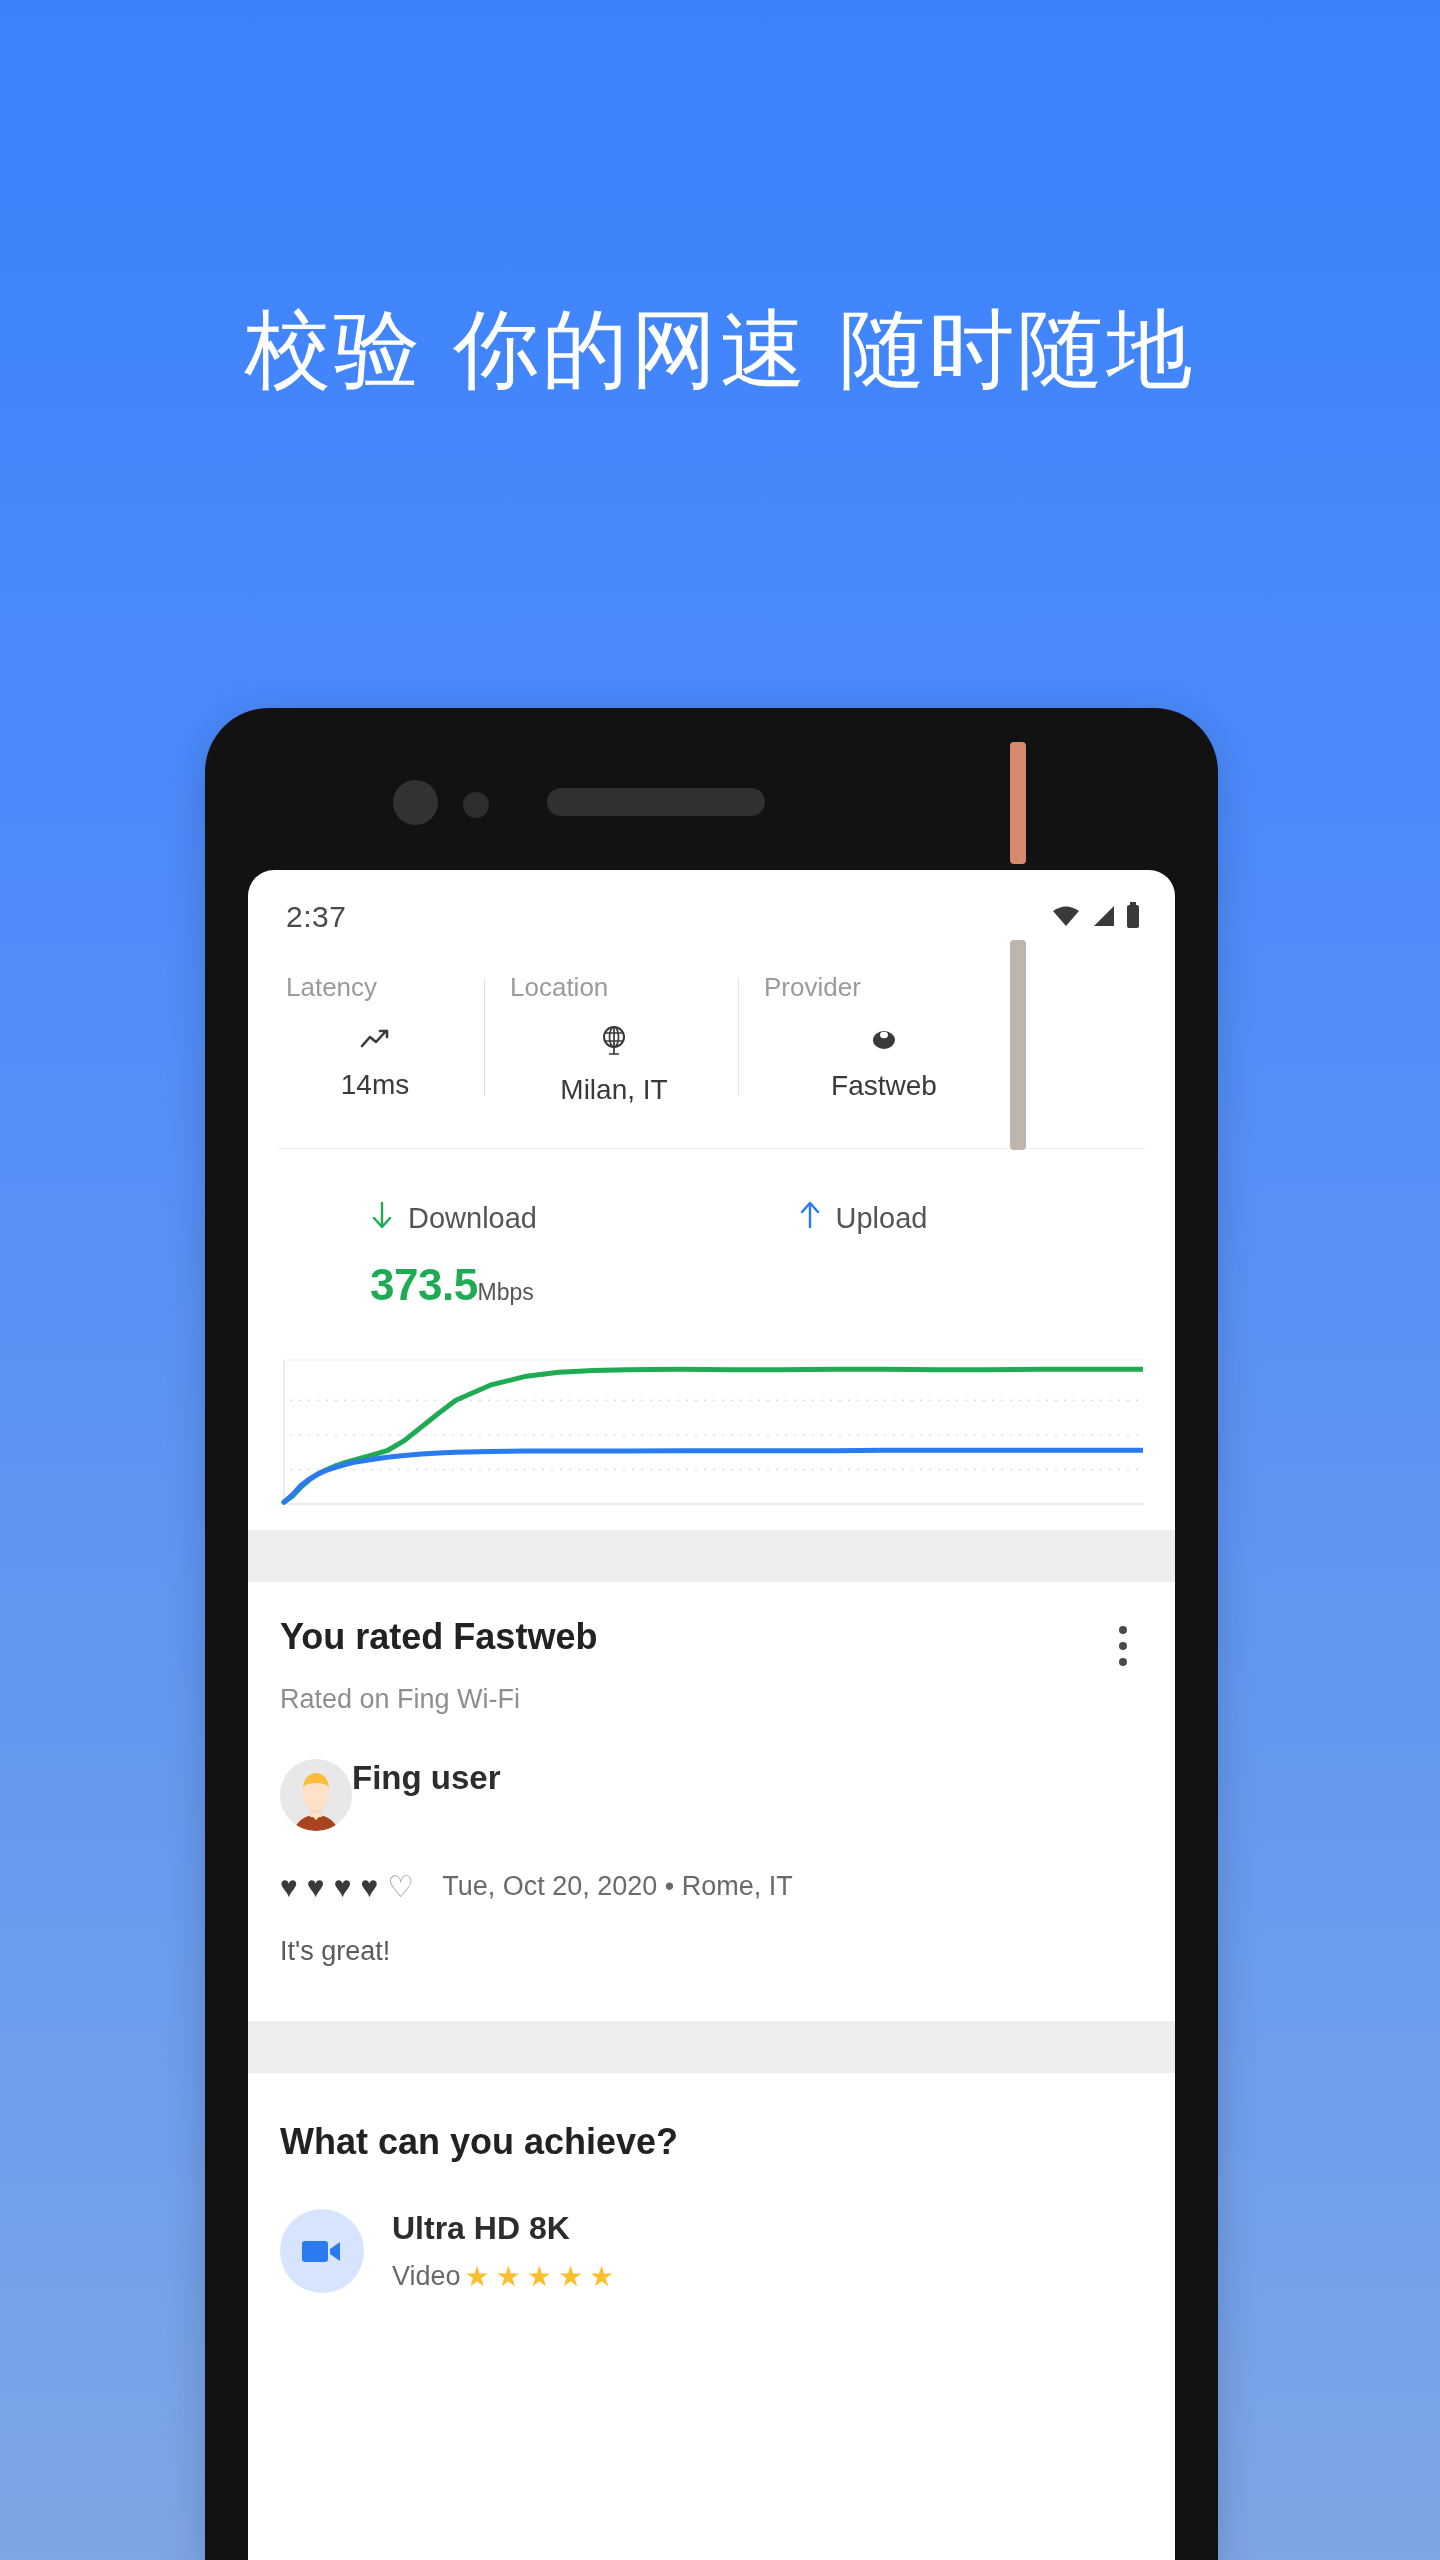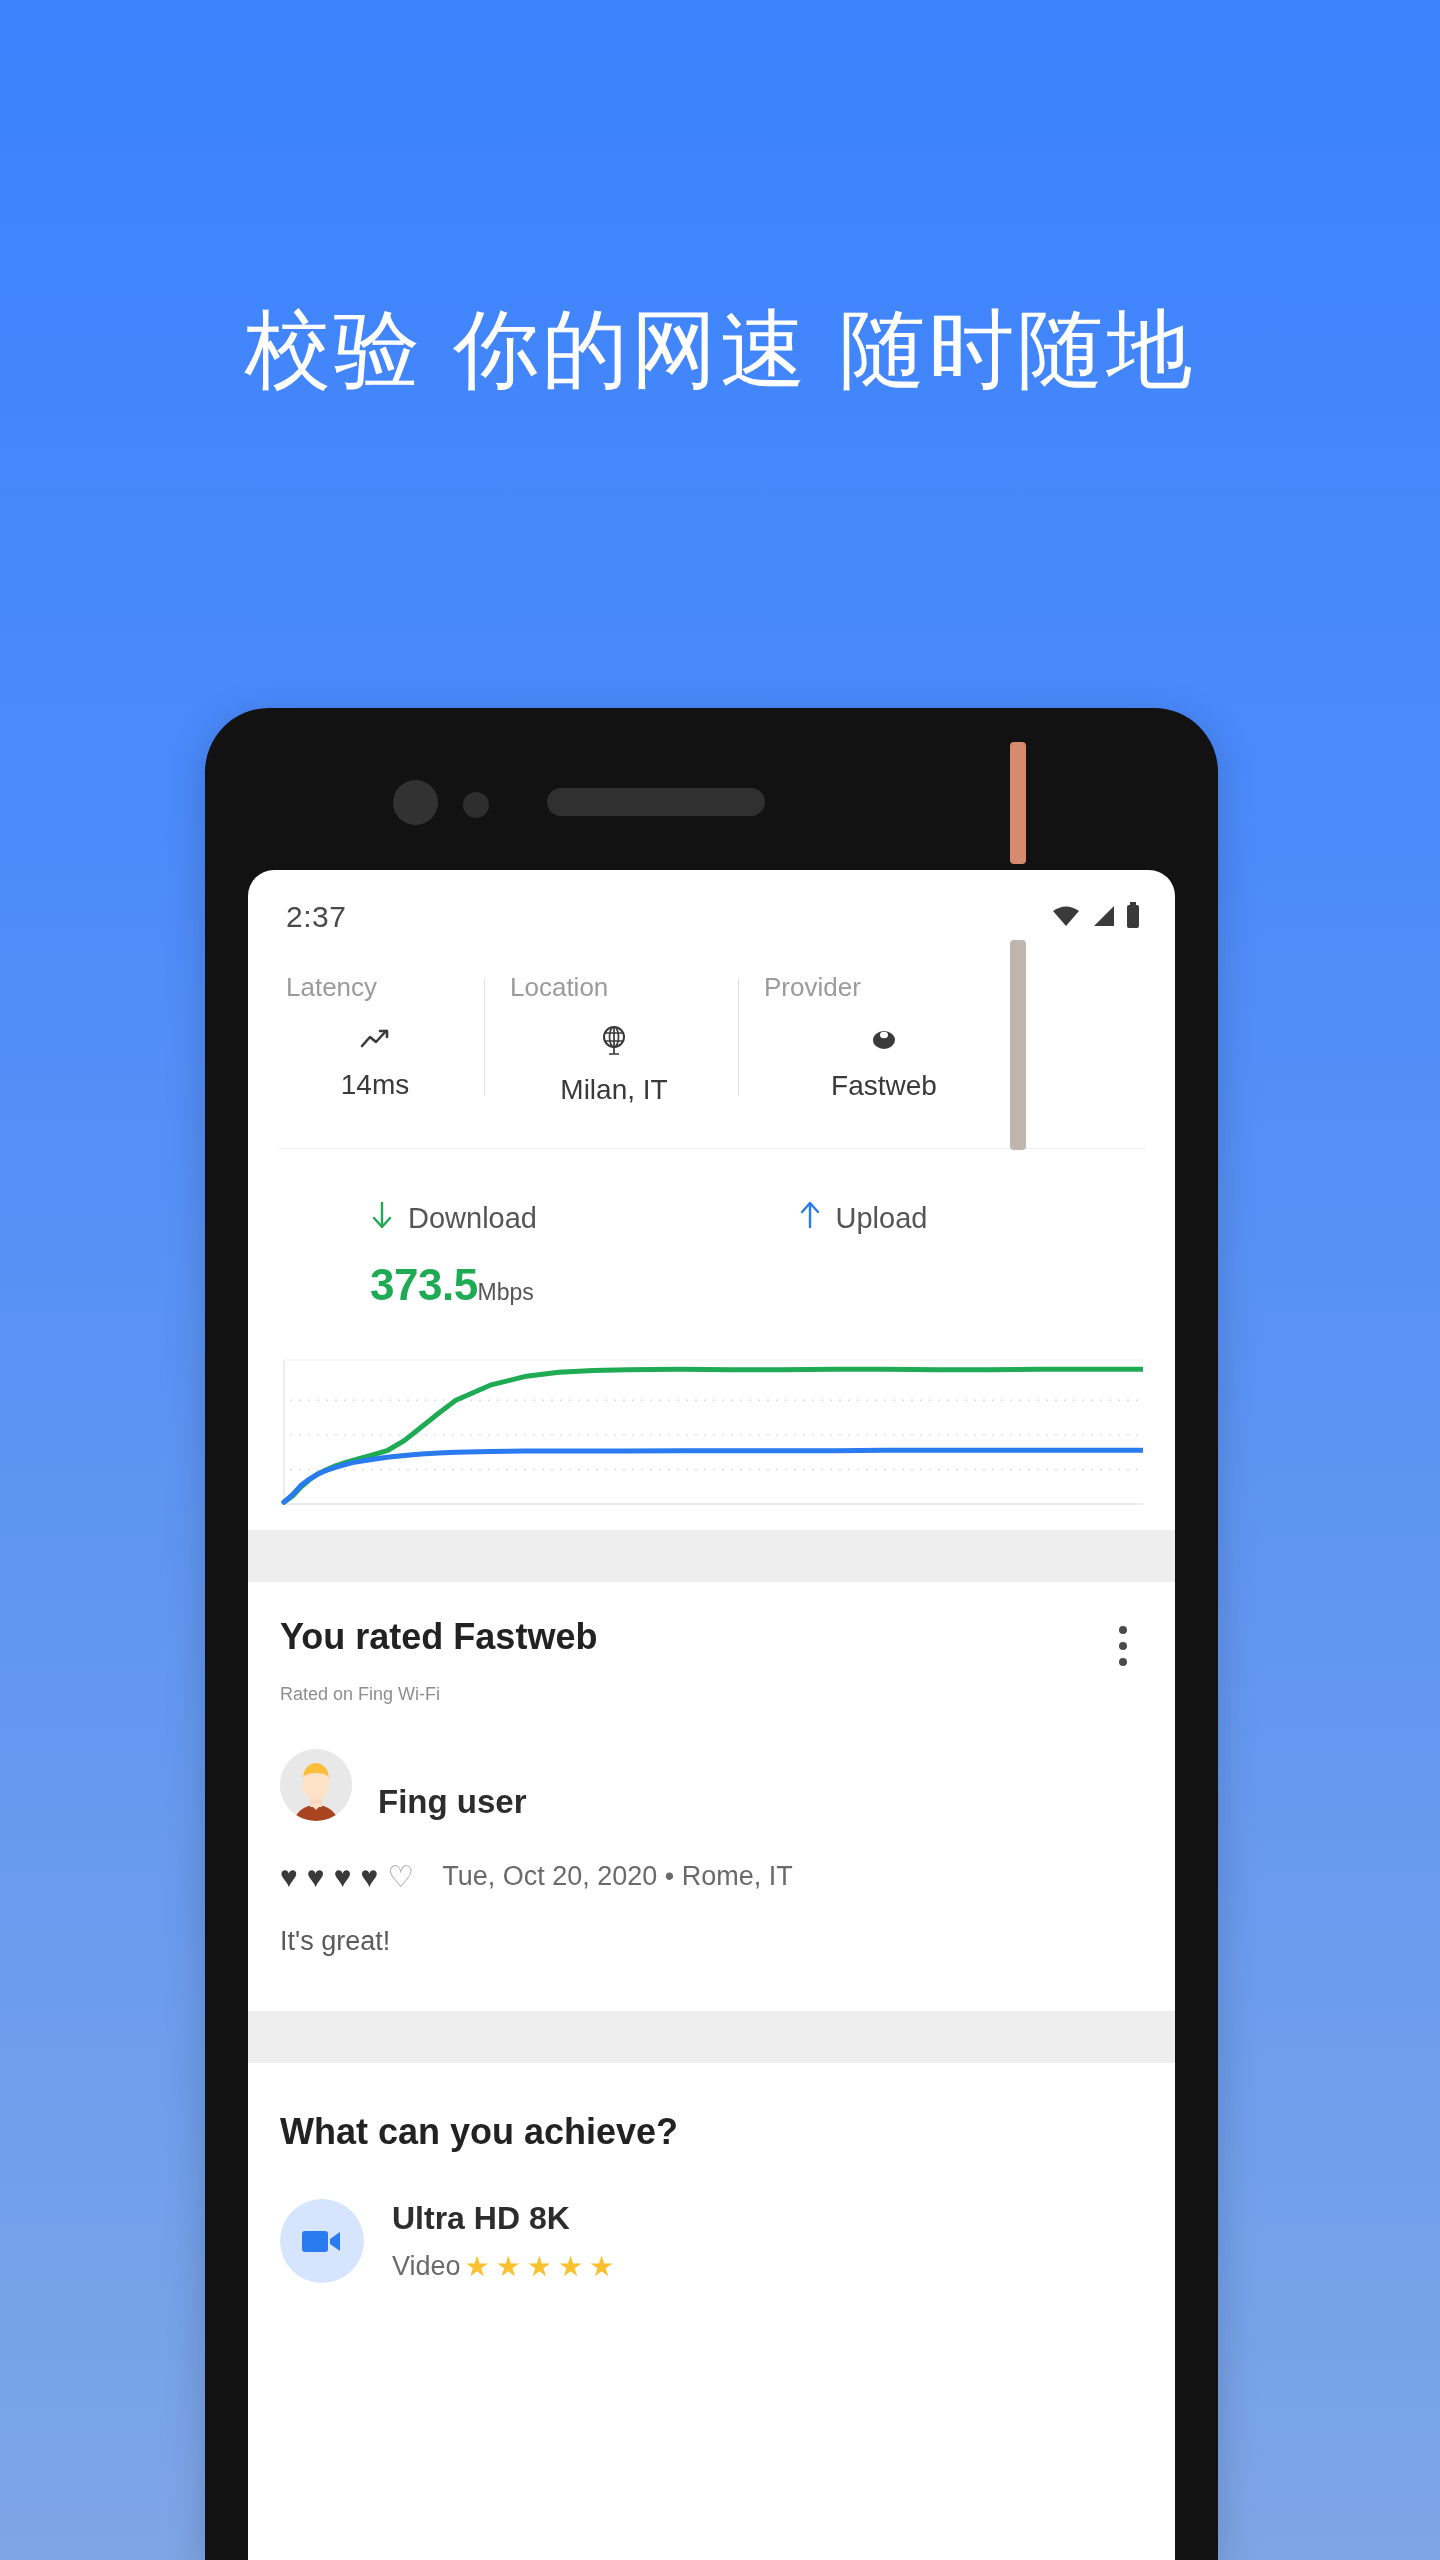--- a/index.html
+++ b/index.html
@@ -60,22 +60,22 @@
   .dl{color:#1faa54;} .ul{color:#2a7bf0;}
   
   .chartwrap{margin:42px 30px 0 32px;height:158px;position:relative;}
   .grayband{height:52px;background:#eeeeee;margin-top:20px;}
   
   .card{padding:34px 32px 0 32px;}
   .cardhead{display:flex;align-items:flex-start;}
   .cardtitle{font-size:36px;font-weight:700;color:#222;flex:1;}
   .kebab{width:40px;display:flex;flex-direction:column;align-items:center;gap:8px;padding-top:10px;}
   .kebab i{width:8px;height:8px;border-radius:50%;background:#4a4a4a;display:block;}
-  .cardsub{font-size:18px;color:#8e8e8e;margin-top:18px;}
-  .userrow{display:flex;align-items:flex-end;gap:26px;margin-top:44px;}
+  .cardsub{font-size:27px;color:#8e8e8e;margin-top:18px;}
+  .userrow{display:flex;align-items:flex-start;margin-top:44px;}
   .avatar{width:72px;height:72px;border-radius:50%;background:#e8e8e8;position:relative;overflow:hidden;flex:0 0 auto;}
   .username{font-size:33px;font-weight:700;color:#2d2d2d;}
   .ratingrow{display:flex;align-items:center;gap:28px;margin-top:40px;}
   .hearts{display:flex;gap:9px;font-size:30px;color:#3a3a3a;line-height:1;}
   .hearts .off{color:#9b9b9b;}
   .meta{font-size:27px;color:#6a6a6a;}
   .comment{font-size:27px;color:#5a5a5a;margin-top:34px;padding-bottom:34px;}
   
   .achieve{padding:48px 32px 0 32px;}
   .achievetitle{font-size:36px;font-weight:700;color:#222;}

